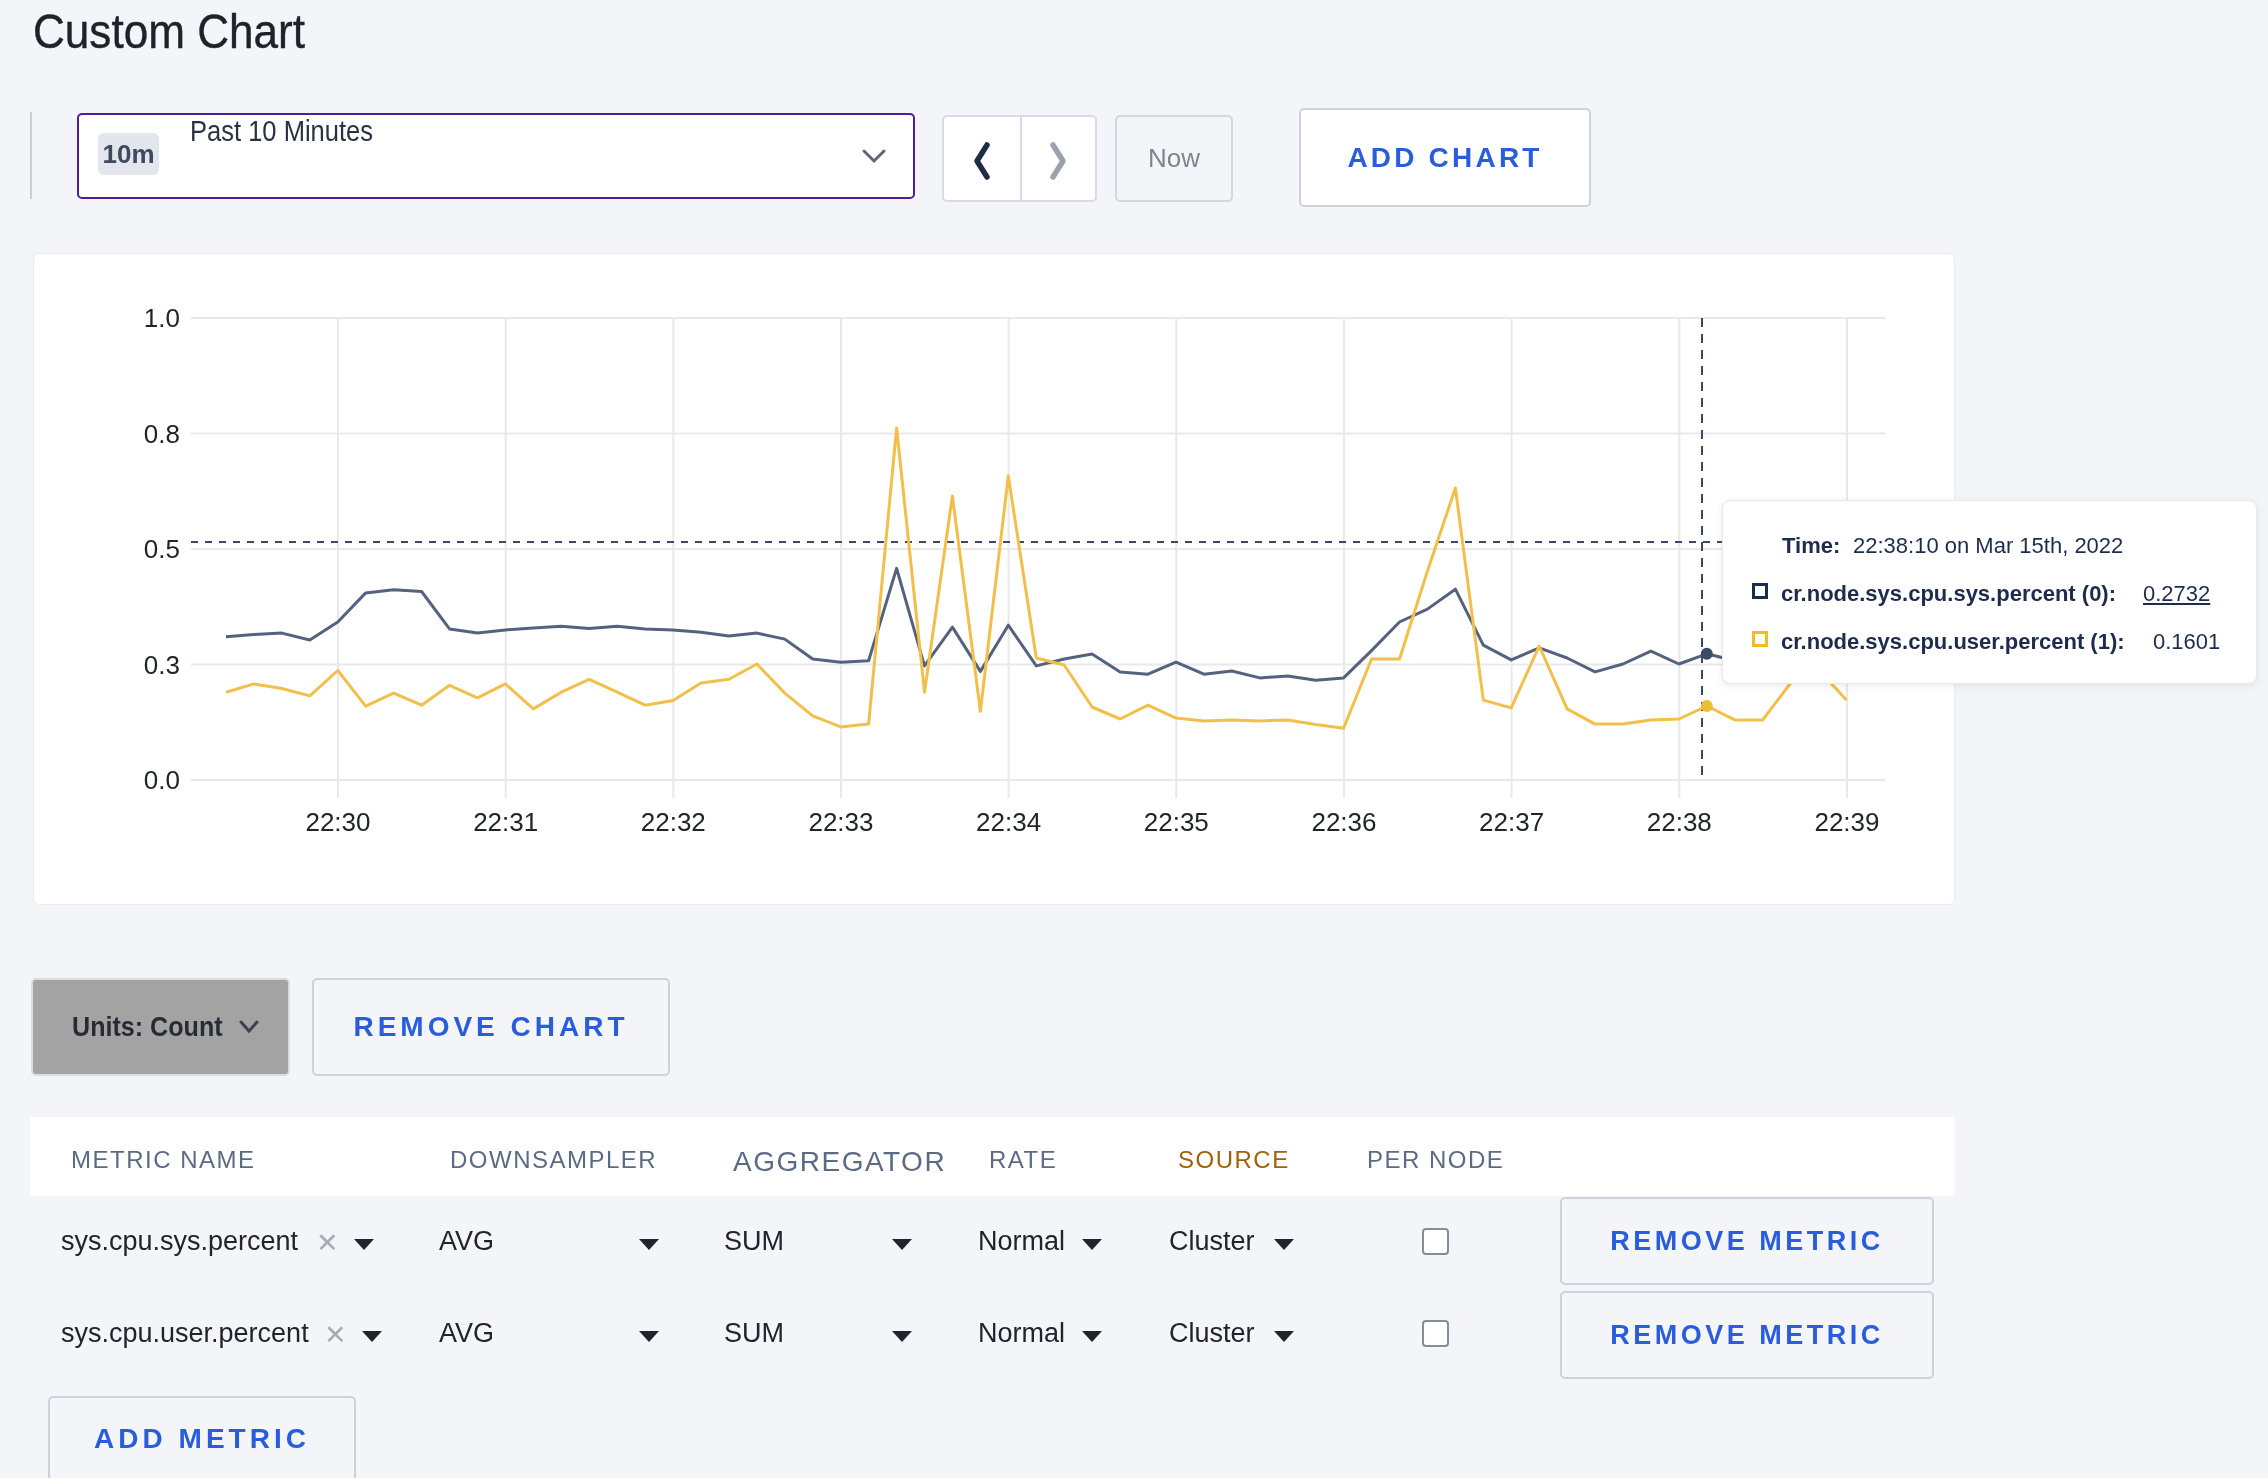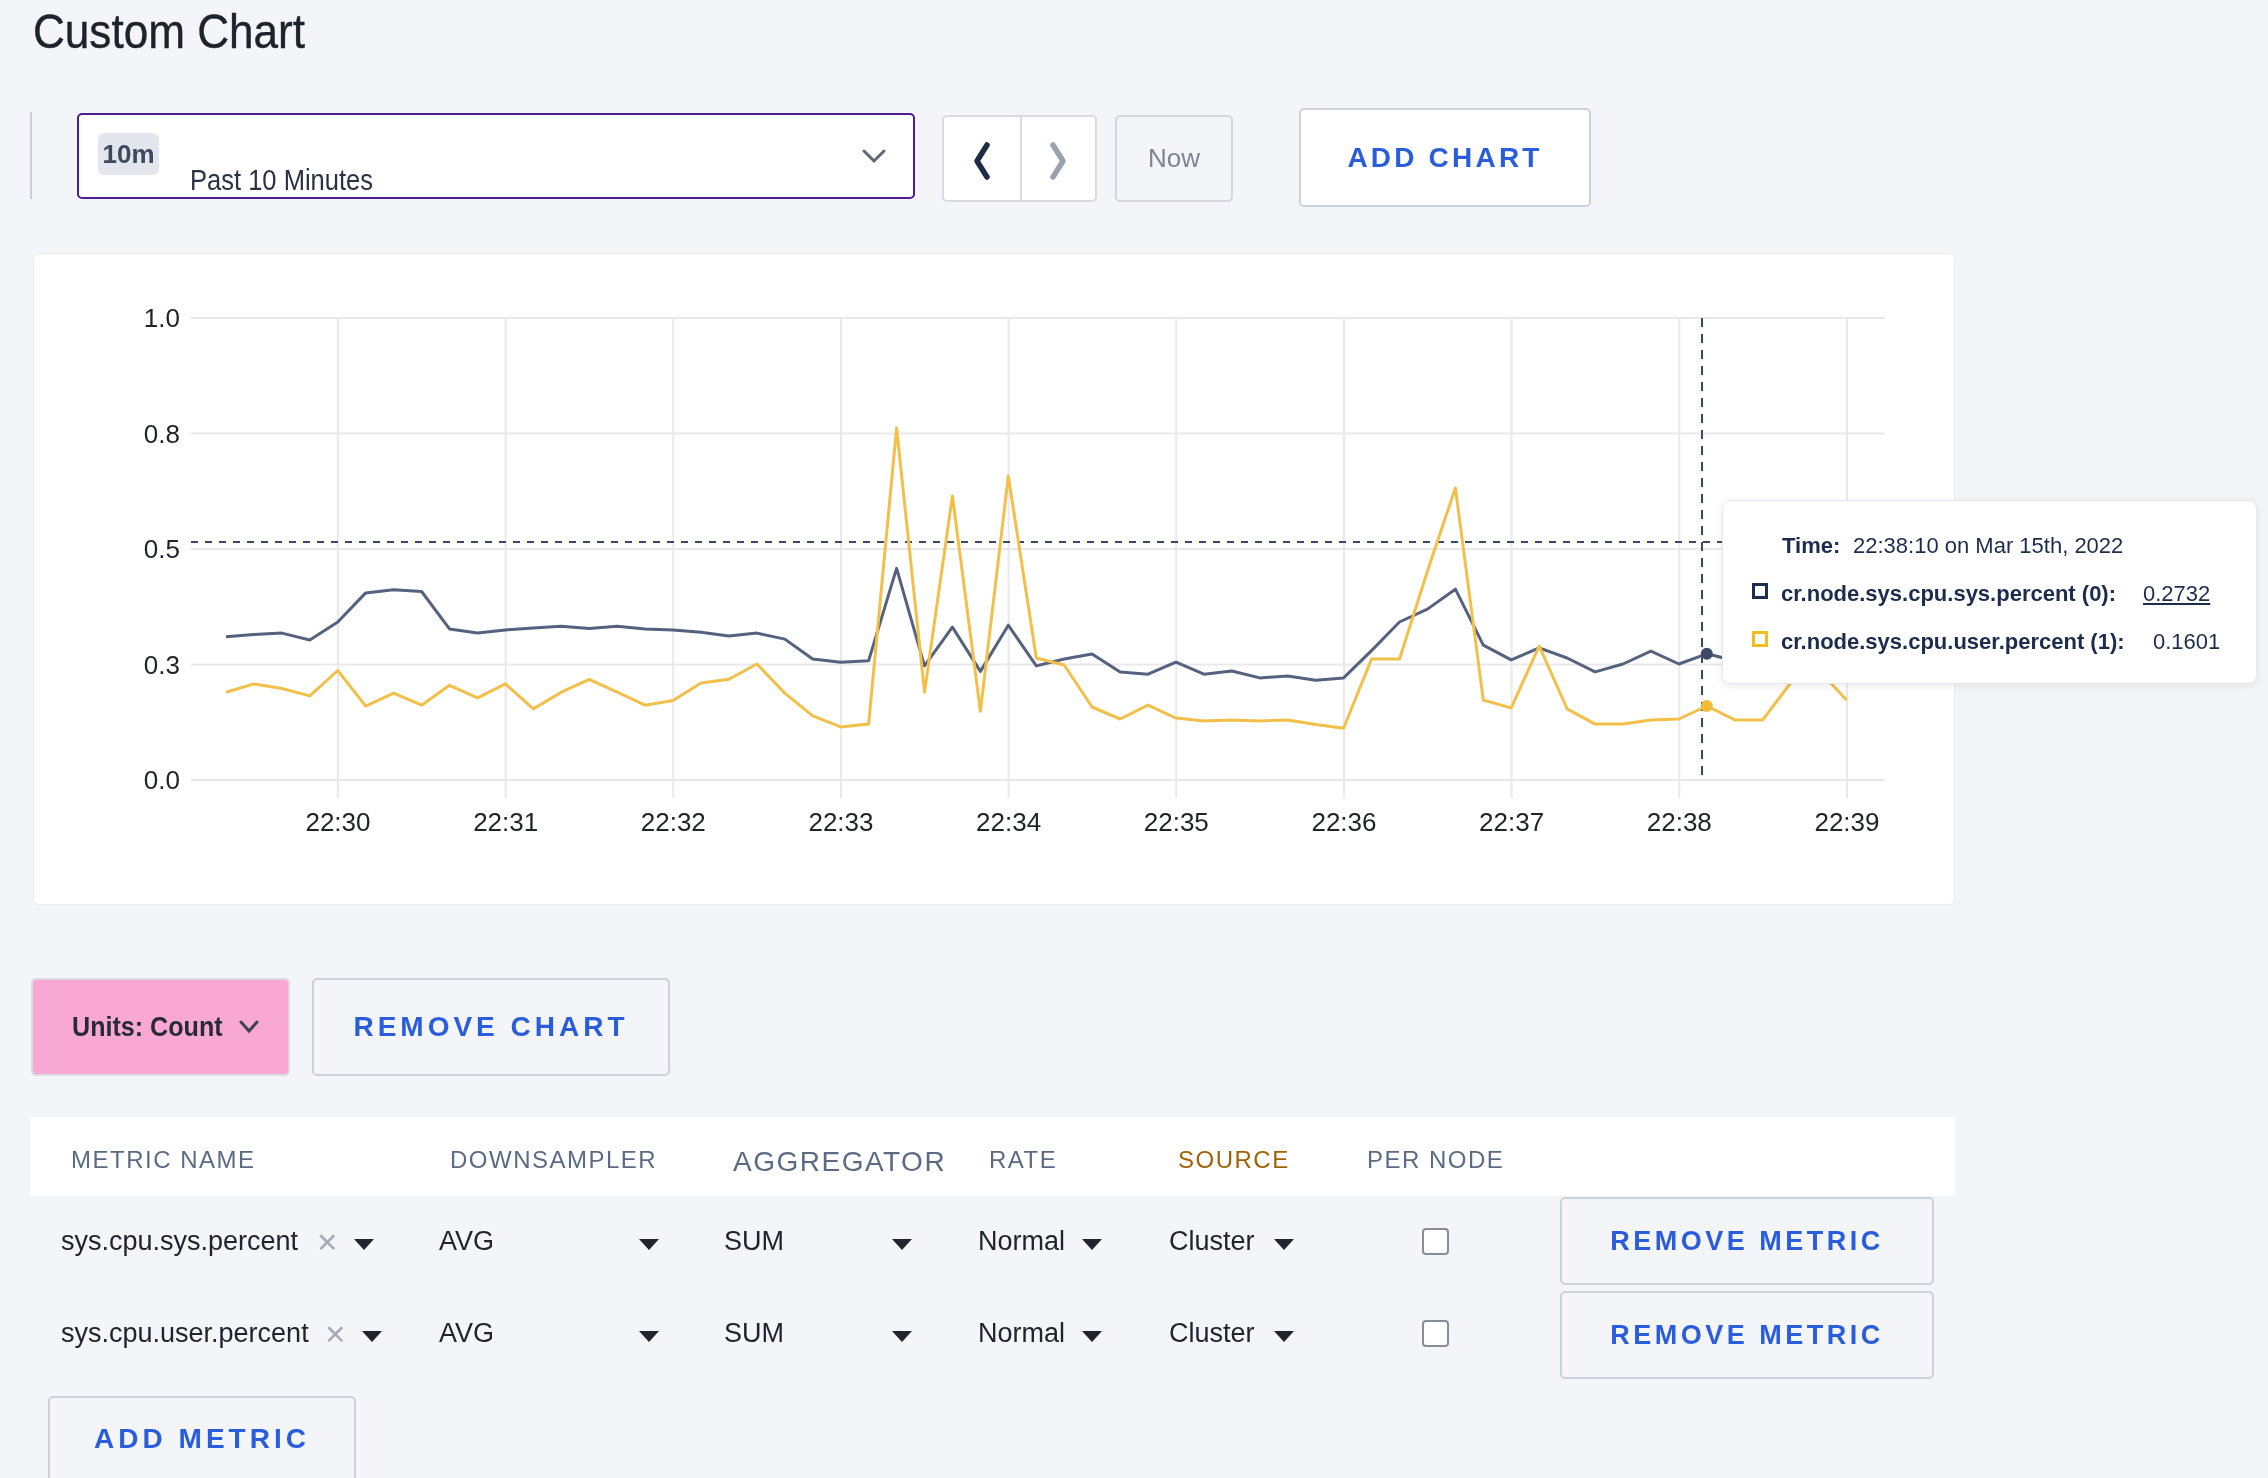--- a/index.html
+++ b/index.html
@@ -9,21 +9,21 @@
 </style>
 </head>
 <body>
 
 <div class="abs" style="left:33px; top:3px; font-size:49px; font-weight:500; color:#1e222a; -webkit-text-stroke:0.4px #1e222a; transform:scaleX(0.9); transform-origin:left;">Custom Chart</div>
 
 <div class="abs" style="left:30px; top:112px; width:2px; height:87px; background:#c9cdd4;"></div>
 
 <div class="abs" style="left:77px; top:113px; width:838px; height:86px; background:#fff; border:2px solid #4c1d95; border-radius:5px;">
   <div class="abs" style="left:19px; top:18px; width:61px; height:42px; background:#e3e6ec; border-radius:6px; display:flex; align-items:center; justify-content:center; font-size:26px; font-weight:700; color:#3f4a5e;">10m</div>
-  <div class="abs" style="left:111px; top:0; height:82px; display:flex; align-items:flex-end; font-size:29px; color:#2a3242;">
+  <div class="abs" style="left:111px; top:0; height:82px; display:flex; align-items:flex-start; font-size:29px; color:#2a3242;">
       <span style="transform:scaleX(0.88); transform-origin:left; display:inline-block;">Past 10 Minutes</span>
     </div>
   <svg class="abs" style="right:26px; top:31px;" width="26" height="20" viewBox="0 0 26 20">
       <path d="M3 5 L13 15 L23 5" fill="none" stroke="#606774" stroke-width="3" stroke-linecap="round"></path>
     </svg>
 </div>
 
 <div class="abs" style="left:942px; top:115px; width:155px; height:87px; background:#fff; border:2px solid #d8dbe2; border-radius:5px;">
   <div class="abs" style="left:76px; top:0; width:2px; height:83px; background:#d8dbe2;"></div>
   <svg class="abs" style="left:27px; top:24px;" width="22" height="40" viewBox="0 0 22 40">
@@ -97,21 +97,21 @@
   <div class="abs" style="left:59px; top:32px; font-weight:700;">Time:</div>
   <div class="abs" style="left:130px; top:32px;">22:38:10 on Mar 15th, 2022</div>
   <div class="abs" style="left:29px; top:82px; width:16px; height:16px; border:3px solid #1c2c4f;"></div>
   <div class="abs" style="left:58px; top:80px; font-weight:700;">cr.node.sys.cpu.sys.percent (0):</div>
   <div class="abs" style="left:420px; top:80px;text-decoration:underline;">0.2732</div>
   <div class="abs" style="left:29px; top:130px; width:16px; height:16px; border:3px solid #eebe20;"></div>
   <div class="abs" style="left:58px; top:128px; font-weight:700;">cr.node.sys.cpu.user.percent (1):</div>
   <div class="abs" style="left:430px; top:128px;">0.1601</div>
 </div>
 
-<div class="abs" style="left:31px; top:978px; width:259px; height:98px; background:#f9a8d4; border:2px solid #d9dce1; border-radius:5px;">
+<div class="abs" style="left:31px; top:978px; width:259px; height:98px; background:#a3a3a3; border:2px solid #d9dce1; border-radius:5px;">
   <div class="abs" style="left:39px; top:0; height:94px; display:flex; align-items:center; font-size:27px; font-weight:700; color:#262b35;">
       <span style="transform:scaleX(0.93); transform-origin:left; display:inline-block;">Units: Count</span>
     </div>
   <svg class="abs" style="right:28px; top:38px;" width="22" height="17" viewBox="0 0 22 17">
       <path d="M3 4 L11 13 L19 4" fill="none" stroke="#3c434e" stroke-width="3" stroke-linecap="round"></path>
     </svg>
 </div>
 <div class="abs btn-blue" style="left:312px; top:978px; width:358px; height:98px; font-size:28px;">REMOVE CHART</div>
 
 <div class="abs" style="left:30px; top:1117px; width:1925px; height:79px; background:#fff;"></div>

